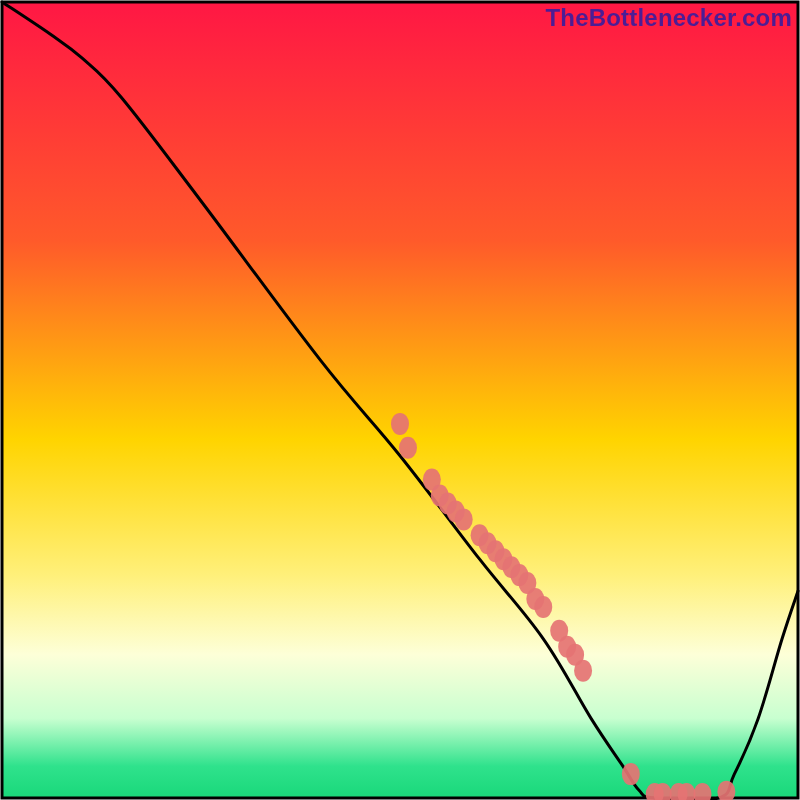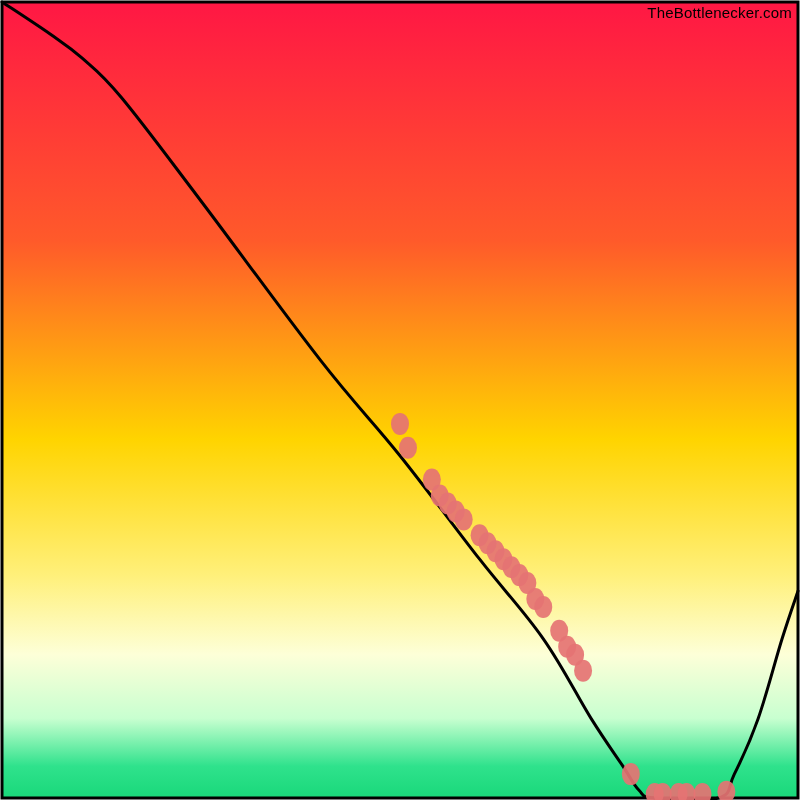--- a/index.html
+++ b/index.html
@@ -17,23 +17,23 @@
   }
   svg {
     position: absolute;
     top: 0;
     left: 0;
   }
   .watermark {
     position: absolute;
     top: 4px;
     right: 8px;
-    font-size: 15px;
-    font-weight: 400;
-    color: #000000;
+    font-size: 24px;
+    font-weight: 700;
+    color: #4c1d95;
     letter-spacing: 0.2px;
   }
 </style>
 </head>
 <body>
 
 <div class="canvas">
   <svg id="chart-svg" width="800" height="800" viewBox="0 0 800 800">
       <defs>
         <linearGradient id="bg-grad" x1="0" y1="0" x2="0" y2="1">

